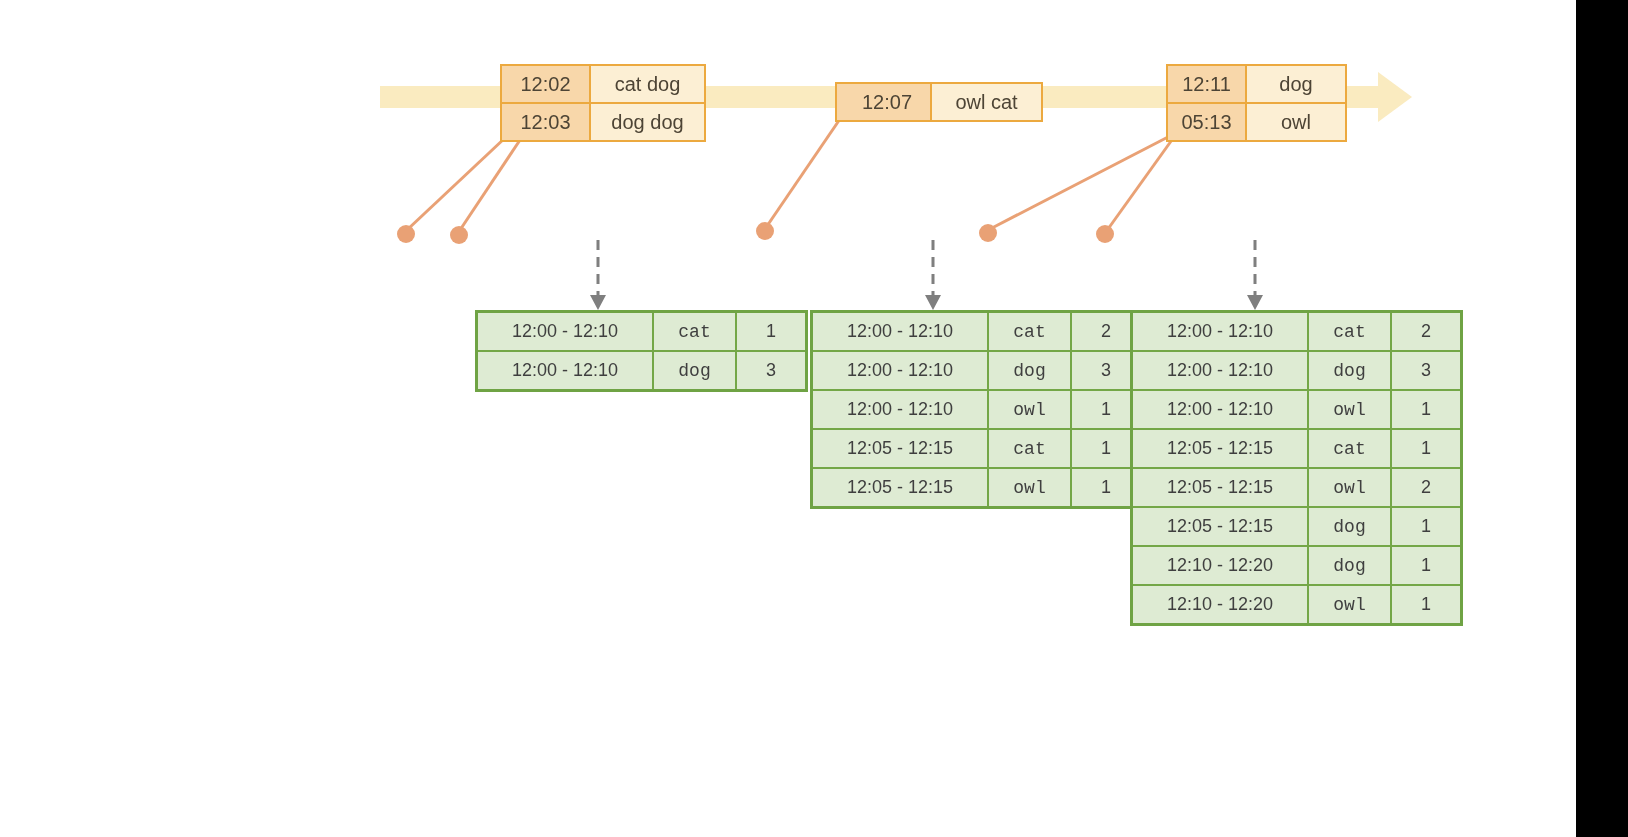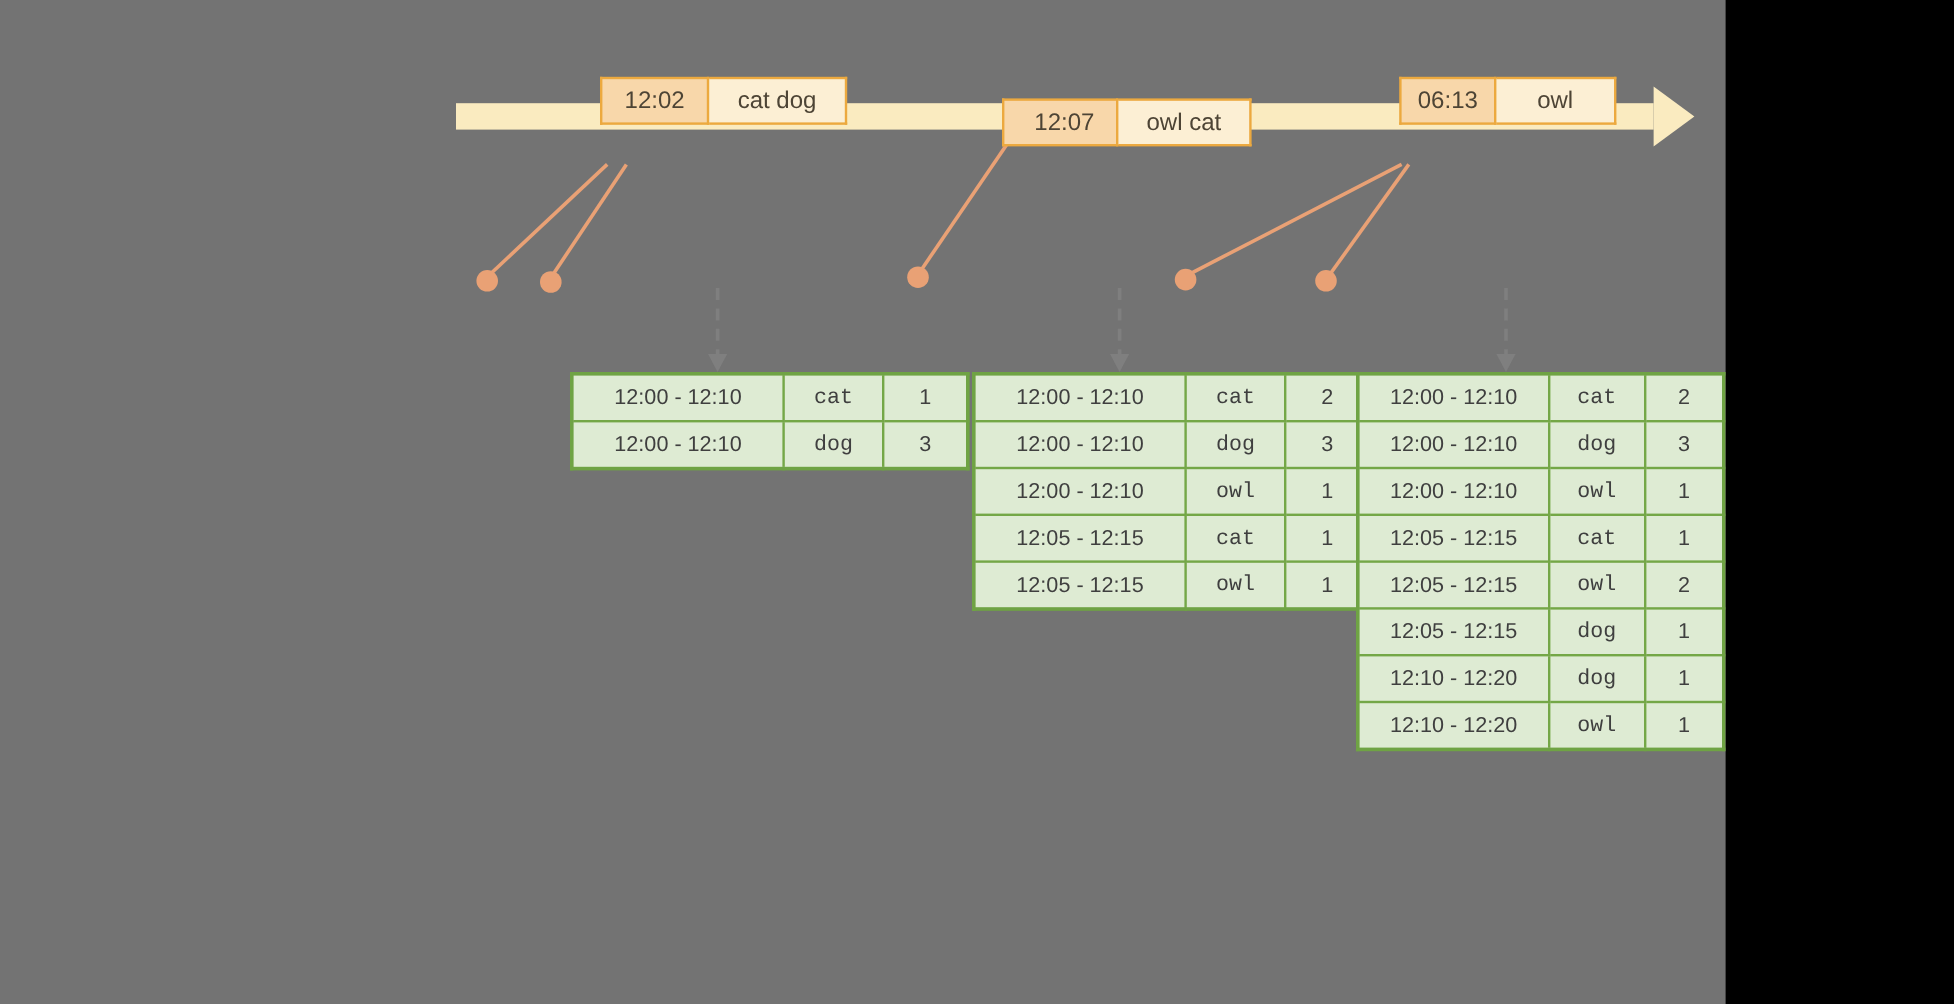--- a/index.html
+++ b/index.html
@@ -2,23 +2,23 @@
 <html><head>
 <meta charset="utf-8">
 <style>
   html, body {
     margin: 0;
     padding: 0;
     background: #000000;
   }
   .canvas {
     position: relative;
-    width: 1438px;
+    width: 1576px;
     height: 837px;
-    background: #737373;
+    background: #ffffff;
     overflow: hidden;
     font-family: "Liberation Sans", sans-serif;
   }
   .overlay {
     position: absolute;
     left: 0;
     top: 0;
     width: 1628px;
     height: 837px;
   }
@@ -95,36 +95,44 @@
     <line x1="1255" y1="240" x2="1255" y2="296" stroke="#7F7F7F" stroke-width="3" stroke-dasharray="10,7"></line>
     <polygon points="1247,295 1263,295 1255,310" fill="#7F7F7F"></polygon>
   </svg>
 
   <table class="event-table et1" style="left:500px; top:64px;">
     <tbody>
         <tr>
       <td class="time">12:02</td>
       <td class="words">cat dog</td>
     </tr>
+    <tr>
+      <td class="time">12:03</td>
+      <td class="words">dog dog</td>
+    </tr>
   </tbody>
     </table>
 
   <table class="event-table et2" style="left:835px; top:82px;">
     <tbody>
         <tr>
       <td class="time">12:07</td>
       <td class="words">owl cat</td>
     </tr>
   </tbody>
     </table>
 
   <table class="event-table et3" style="left:1166px; top:64px;">
     <tbody>
-    <tr>
-      <td class="time">06:13</td>
+        <tr>
+      <td class="time">12:11</td>
+      <td class="words">dog</td>
+    </tr>
+    <tr>
+      <td class="time">05:13</td>
       <td class="words">owl</td>
     </tr>
   </tbody>
     </table>
 
   <table class="result-table" style="left:475px; top:310px;">
     <tbody>
         <tr>
       <td class="win">12:00 - 12:10</td>
       <td class="word">cat</td>

